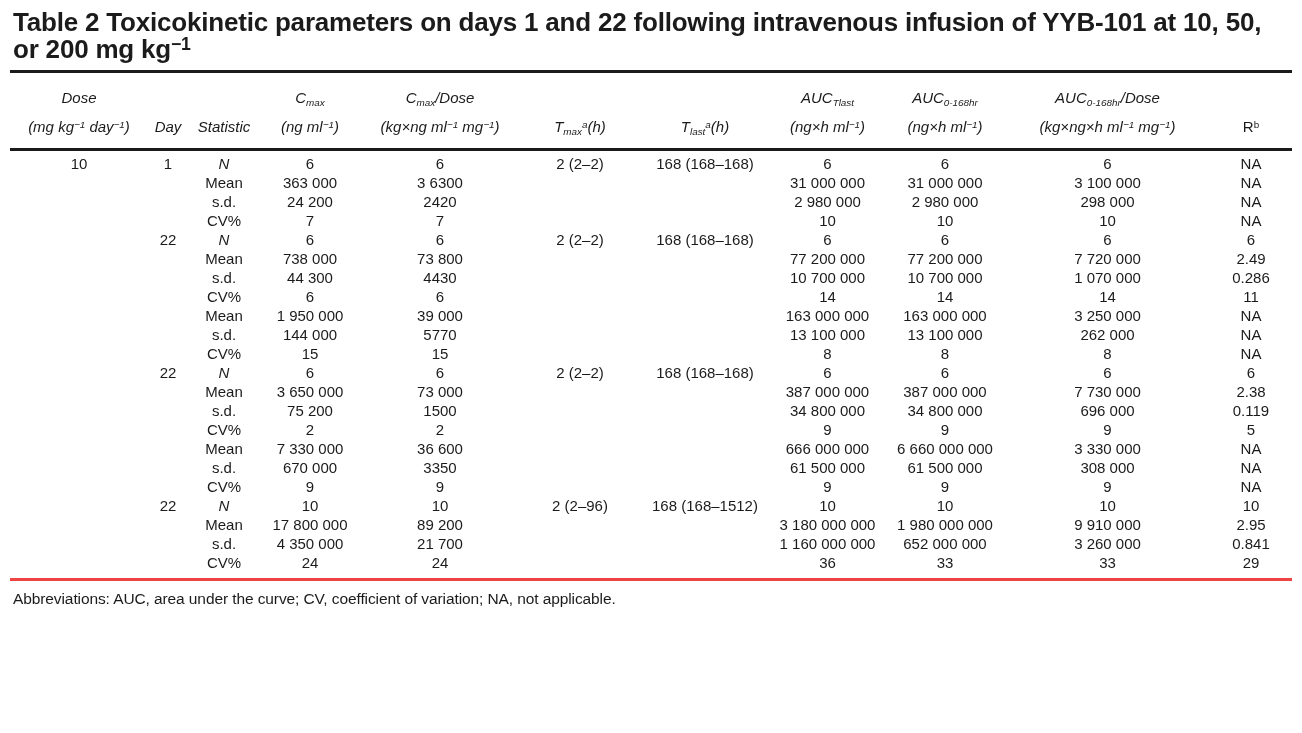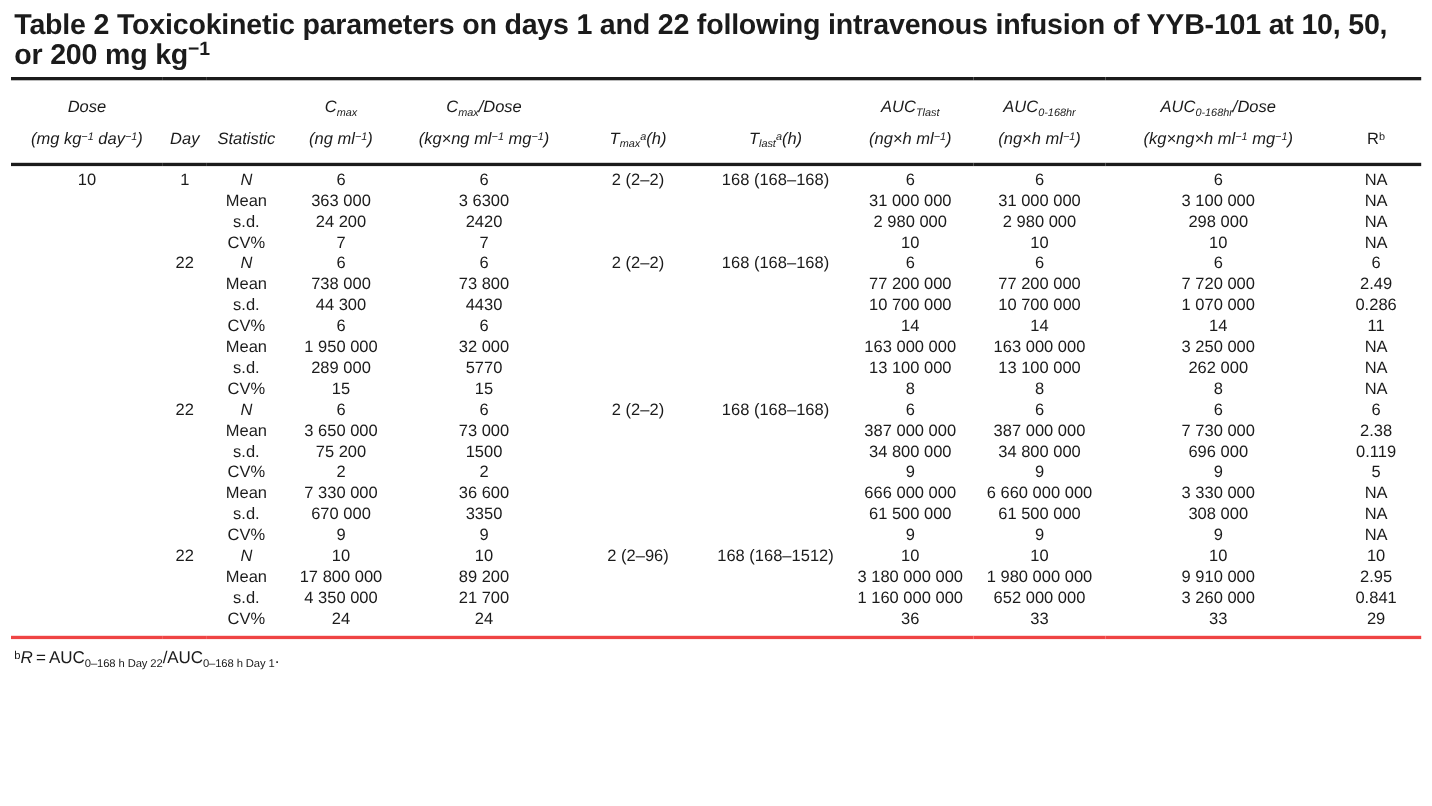--- a/index.html
+++ b/index.html
@@ -214,33 +214,33 @@
           <td class="al-center">14</td>
           <td class="al-center">14</td>
           <td class="al-center">14</td>
           <td class="al-center">11</td>
         </tr>
         <tr>
           <td class="al-left"></td>
           <td class="al-center"></td>
           <td class="al-center">Mean</td>
           <td class="al-center">1 950 000</td>
-          <td class="al-center">32 000</td>
+          <td class="al-center">39 000</td>
           <td class="al-center"></td>
           <td class="al-center"></td>
           <td class="al-center">163 000 000</td>
           <td class="al-center">163 000 000</td>
           <td class="al-center">3 250 000</td>
           <td class="al-center">NA</td>
         </tr>
         <tr>
           <td class="al-left"></td>
           <td class="al-center"></td>
           <td class="al-center">s.d.</td>
-          <td class="al-center">289 000</td>
+          <td class="al-center">144 000</td>
           <td class="al-center">5770</td>
           <td class="al-center"></td>
           <td class="al-center"></td>
           <td class="al-center">13 100 000</td>
           <td class="al-center">13 100 000</td>
           <td class="al-center">262 000</td>
           <td class="al-center">NA</td>
         </tr>
         <tr>
           <td class="al-left"></td>
@@ -395,16 +395,16 @@
           <td class="al-center"></td>
           <td class="al-center">36</td>
           <td class="al-center">33</td>
           <td class="al-center">33</td>
           <td class="al-center">29</td>
         </tr>
       </tbody>
   </table>
 
   <div class="footnotes">
-    <div class="fnote" id="fnote-b"><sup>b</sup><i>R</i><span> = AUC</span><sub>0–168 h Day 22</sub><span>/AUC</span><sub>0–168 h Day 1</sub><span>.</span></div>
+    <div class="fnote">Abbreviations: AUC, area under the curve; CV, coefficient of variation; NA, not applicable.</div>
   </div>
 
 </div>
 
 </body></html>

